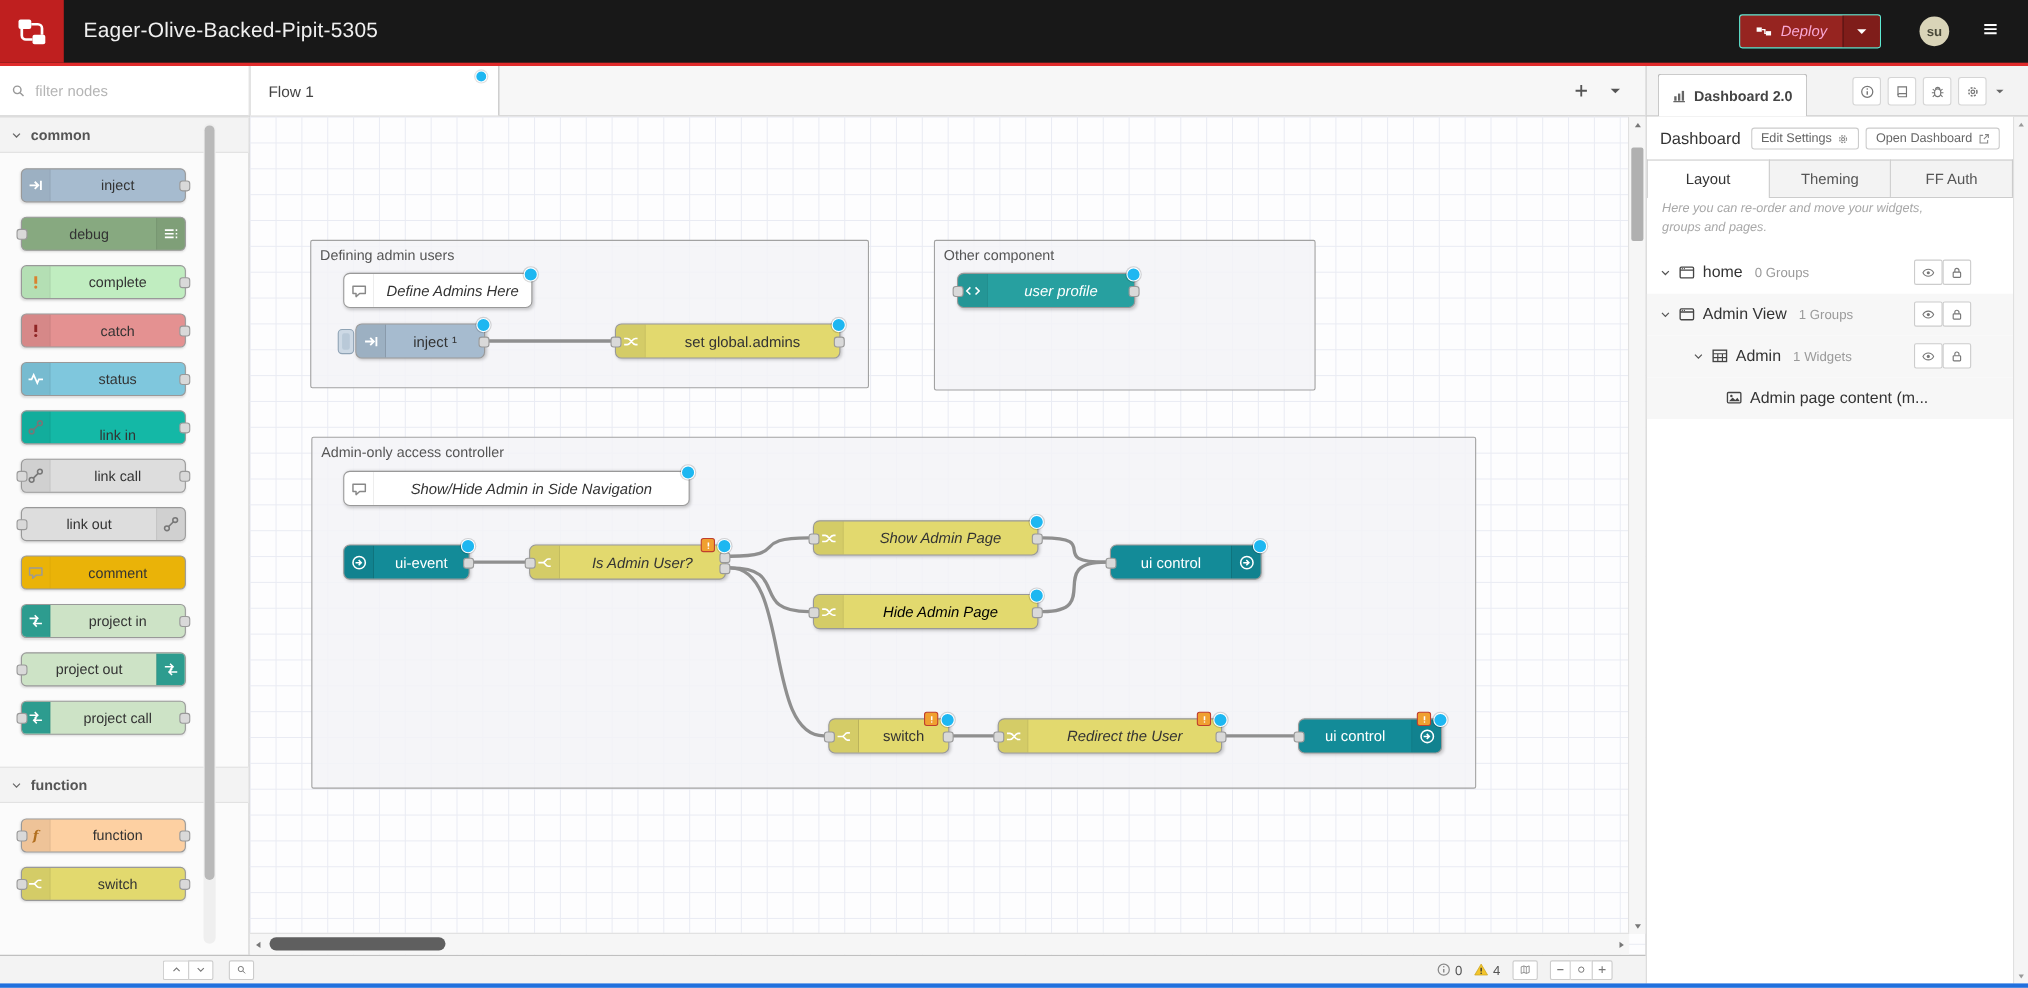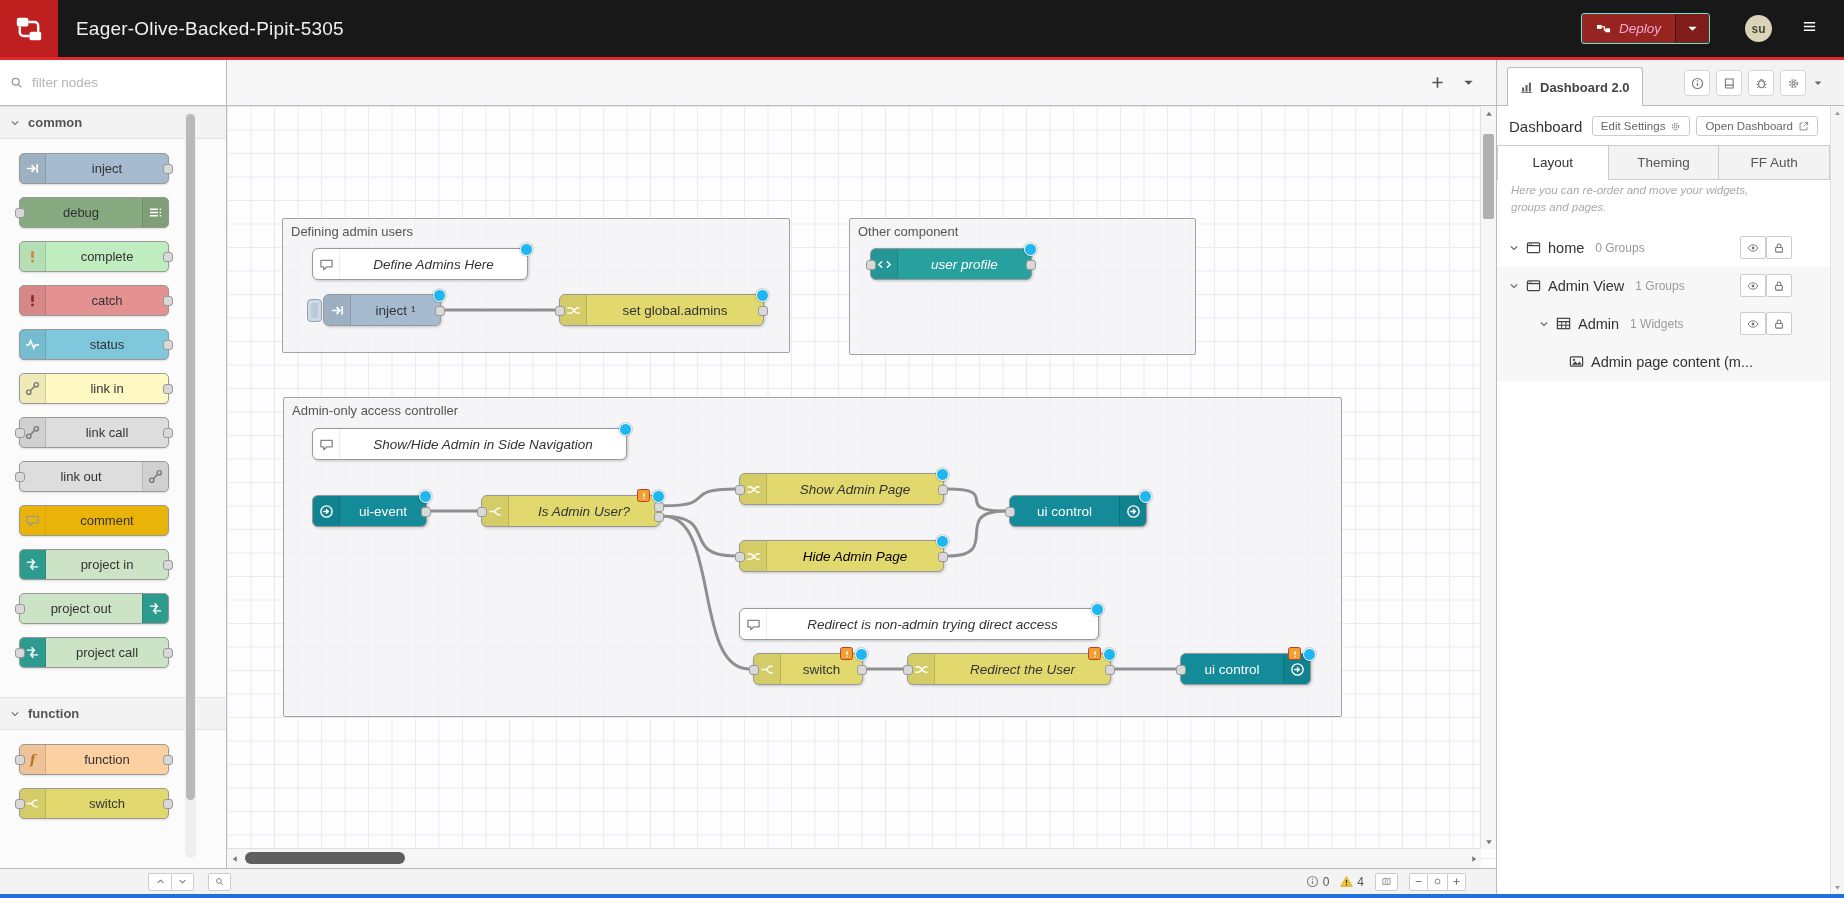--- a/index.html
+++ b/index.html
@@ -280,21 +280,21 @@
               <span class="node-iconarea">
                 <span class="icon" style="color:#ffffff">
                   <svg viewBox="0 0 16 16">
                     <path d="M1 8.5h3L6 4l3.5 8L11 8.5h4" fill="none" stroke="currentColor" stroke-width="1.7"></path>
                   </svg>
                 </span>
               </span>
               <span class="node-label">status</span>
               <span class="port out"></span>
             </div>
-            <div class="palette-node" style="background: #fef9c3;">
+            <div class="palette-node" style="background: #14b8a6; align-items: flex-end;">
               <span class="node-iconarea">
                 <span class="icon" style="color:#777777">
                   <svg viewBox="0 0 16 16">
                     <circle cx="4" cy="12" r="2.3" fill="none" stroke="currentColor" stroke-width="1.5"></circle>
                     <circle cx="12" cy="4" r="2.3" fill="none" stroke="currentColor" stroke-width="1.5"></circle>
                     <path d="M5.7 10.3 10.3 5.7" stroke="currentColor" stroke-width="1.5"></path>
                   </svg>
                 </span>
               </span>
               <span class="node-label">link in</span>
@@ -410,20 +410,24 @@
           </div>
         </div>
       </div>
     <div class="palette-scrollbar">
         <div class="thumb"></div>
       </div>
   </div>
 
   <div class="center">
     <div class="tabbar">
+      <div class="flow-tab">
+        <span>Flow 1</span>
+        <span class="tab-dot"></span>
+      </div>
       <div class="tabbar-actions">
         <span class="icon" style="color:#555">
             <svg viewBox="0 0 16 16">
               <path d="M8 2.5v11M2.5 8h11" stroke="currentColor" stroke-width="1.8"></path>
             </svg>
           </span>
         <span class="icon" style="color:#555">
             <svg viewBox="0 0 16 16">
               <path d="M3.5 6 8 10.5 12.5 6z" fill="currentColor"></path>
             </svg>
@@ -441,21 +445,21 @@
           <path d="M 204 405 C 259 405 195 405 250 405" fill="none" stroke="#8f8f8f" stroke-width="3" stroke-linecap="round"></path>
           <path d="M 437 399.6666666666667 C 492 399.6666666666667 453 383 508 383" fill="none" stroke="#8f8f8f" stroke-width="3" stroke-linecap="round"></path>
           <path d="M 437 410.3333333333333 C 492 410.3333333333333 453 450 508 450" fill="none" stroke="#8f8f8f" stroke-width="3" stroke-linecap="round"></path>
           <path d="M 437 410.3333333333333 C 492 410.3333333333333 467 563 522 563" fill="none" stroke="#8f8f8f" stroke-width="3" stroke-linecap="round"></path>
           <path d="M 721 383 C 776 383 723 405 778 405" fill="none" stroke="#8f8f8f" stroke-width="3" stroke-linecap="round"></path>
           <path d="M 721 450 C 776 450 723 405 778 405" fill="none" stroke="#8f8f8f" stroke-width="3" stroke-linecap="round"></path>
           <path d="M 640 563 C 695 563 621 563 676 563" fill="none" stroke="#8f8f8f" stroke-width="3" stroke-linecap="round"></path>
           <path d="M 888 563 C 943 563 894 563 949 563" fill="none" stroke="#8f8f8f" stroke-width="3" stroke-linecap="round"></path>
         </svg>
       <div class="nodes-layer">
-          <div class="flow-node" style="left: 85px; top: 142px; width: 216px; background: rgb(255, 255, 255); color: rgb(51, 51, 51); font-style: italic;">
+          <div class="flow-node" style="left: 85px; top: 142px; width: 172px; background: rgb(255, 255, 255); color: rgb(51, 51, 51); font-style: italic;">
             <span class="node-iconarea plain">
               <span class="icon" style="color:#888888">
                 <svg viewBox="0 0 16 16">
                   <path d="M2 3.5h12v7H8.5L5 13.5v-3H2z" fill="none" stroke="currentColor" stroke-width="1.4" stroke-linejoin="round"></path>
                 </svg>
               </span>
             </span>
             <span class="node-label">Define Admins Here</span>
             <span class="dot-changed"></span>
           </div>
@@ -575,31 +579,20 @@
             <span class="port in"></span>
             <span class="node-iconarea">
               <span class="icon" style="color:#ffffff">
                 <svg viewBox="0 0 16 16">
                   <circle cx="8" cy="8" r="6" fill="none" stroke="currentColor" stroke-width="1.5"></circle>
                   <path d="M4.5 8h5.5M7.5 5.5 10 8l-2.5 2.5" fill="none" stroke="currentColor" stroke-width="1.5"></path>
                 </svg>
               </span>
             </span>
             <span class="node-label">ui control</span>
-            <span class="dot-changed"></span>
-          </div>
-          <div class="flow-node" style="left: 512px; top: 502px; width: 360px; background: rgb(255, 255, 255); color: rgb(51, 51, 51); font-style: italic;">
-            <span class="node-iconarea plain">
-              <span class="icon" style="color:#888888">
-                <svg viewBox="0 0 16 16">
-                  <path d="M2 3.5h12v7H8.5L5 13.5v-3H2z" fill="none" stroke="currentColor" stroke-width="1.4" stroke-linejoin="round"></path>
-                </svg>
-              </span>
-            </span>
-            <span class="node-label">Redirect is non-admin trying direct access</span>
             <span class="dot-changed"></span>
           </div>
           <div class="flow-node" style="left: 526px; top: 547px; width: 110px; background: rgb(226, 217, 110); color: rgb(51, 51, 51);">
             <span class="port in"></span>
             <span class="node-iconarea">
               <span class="icon" style="color:#ffffff">
                 <svg viewBox="0 0 16 16">
                   <path d="M1.5 8H6c2.5 0 2.5-3.5 5-3.5h2.5M6 8c2.5 0 2.5 3.5 5 3.5h2.5" fill="none" stroke="currentColor" stroke-width="1.6"></path>
                 </svg>
               </span>

